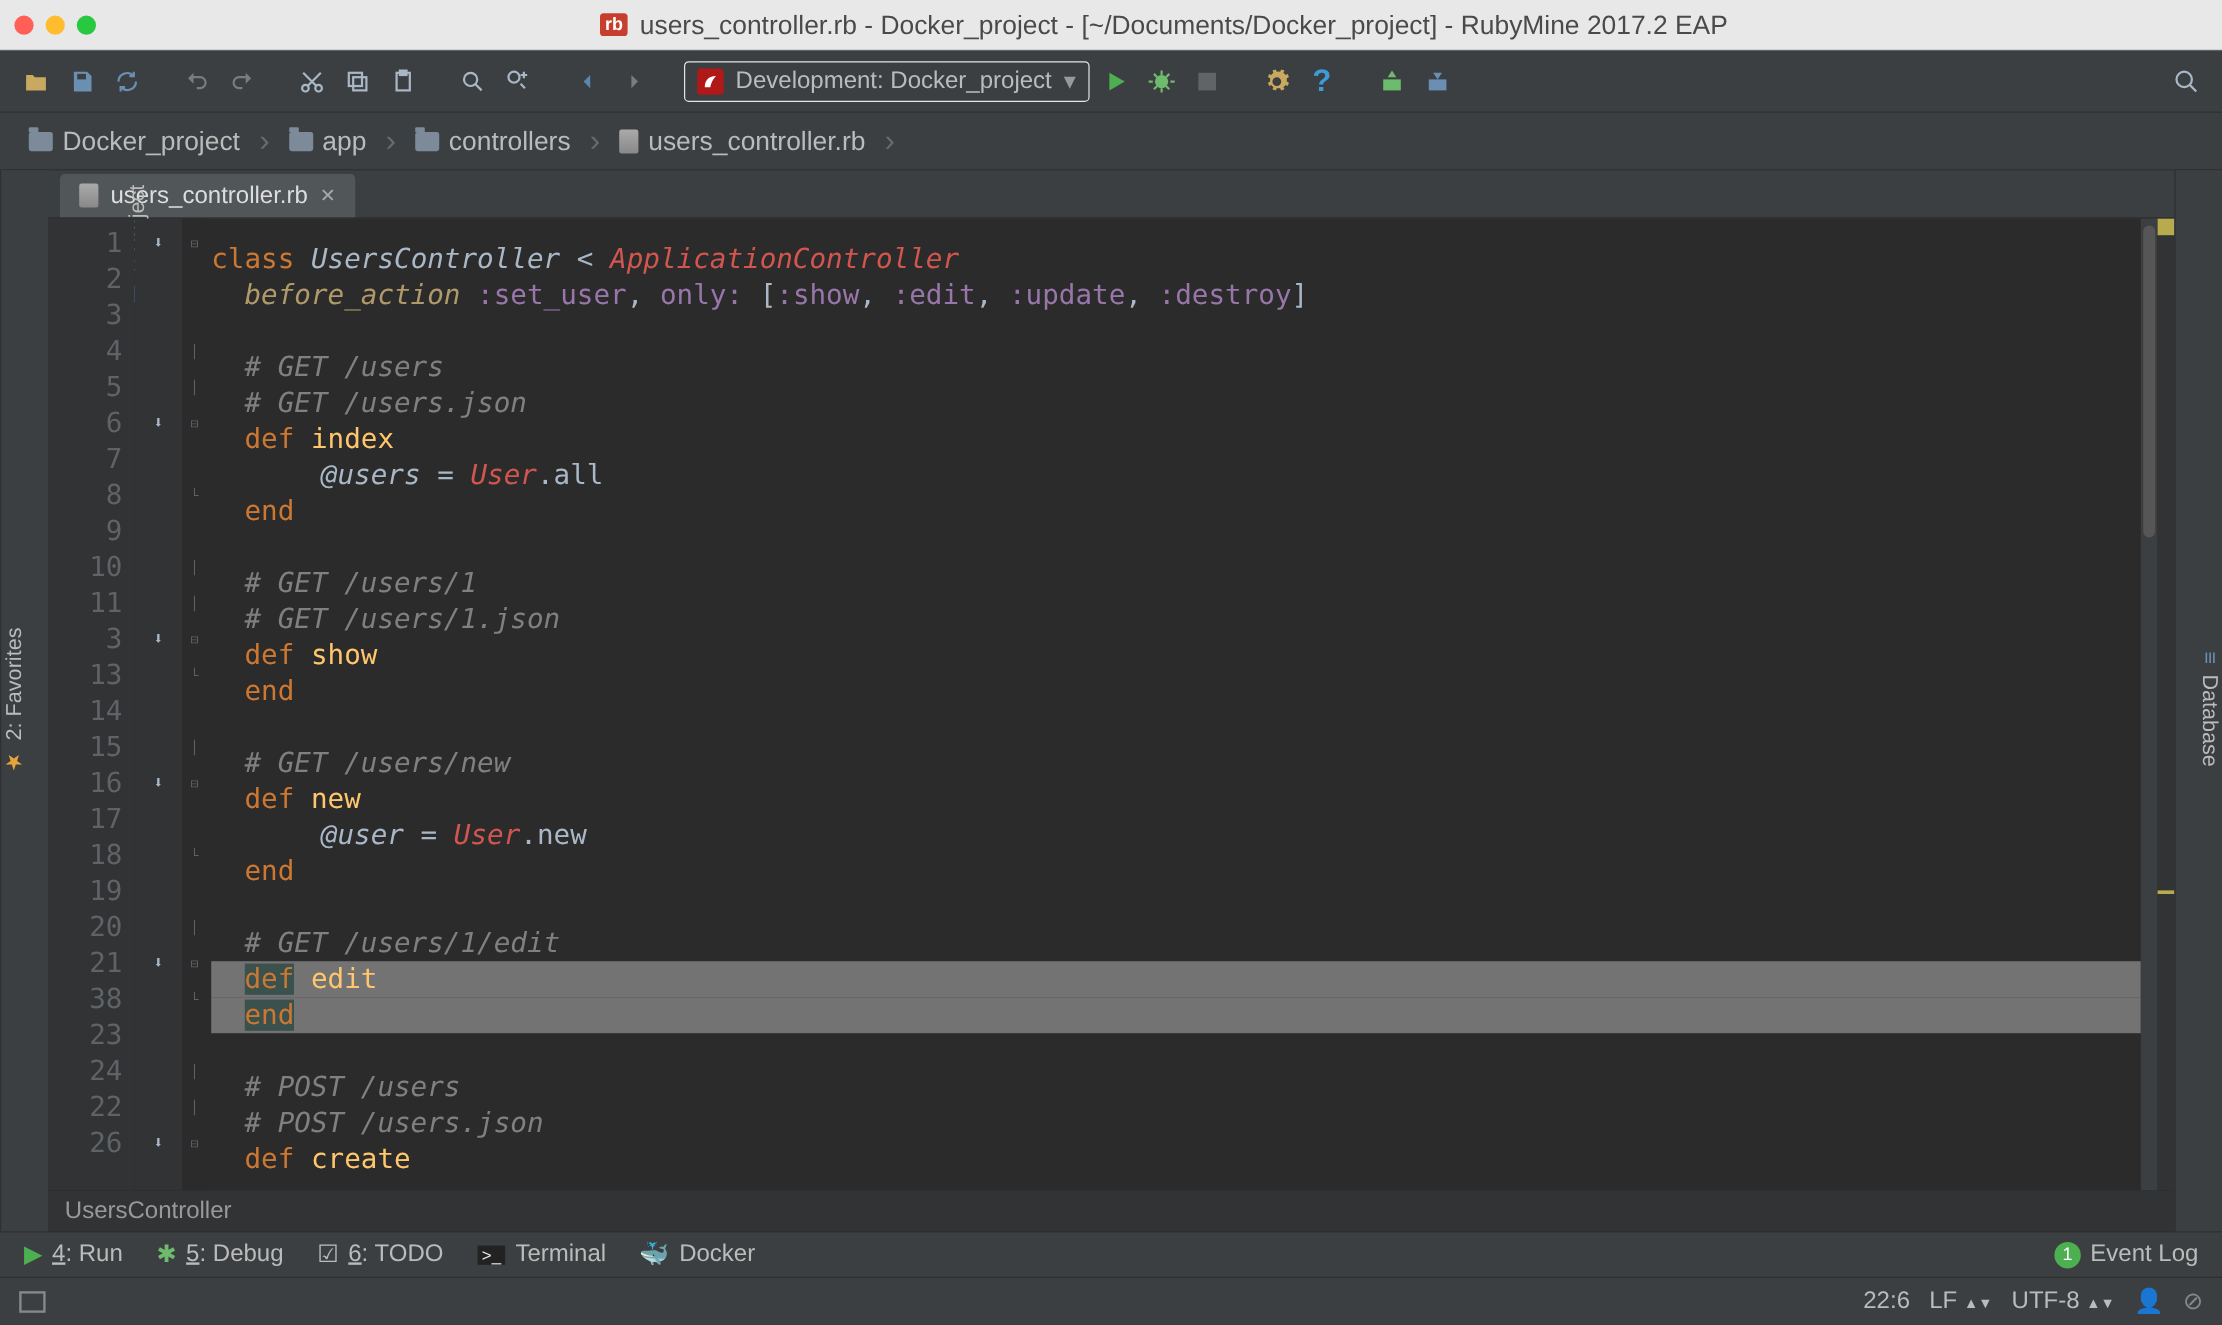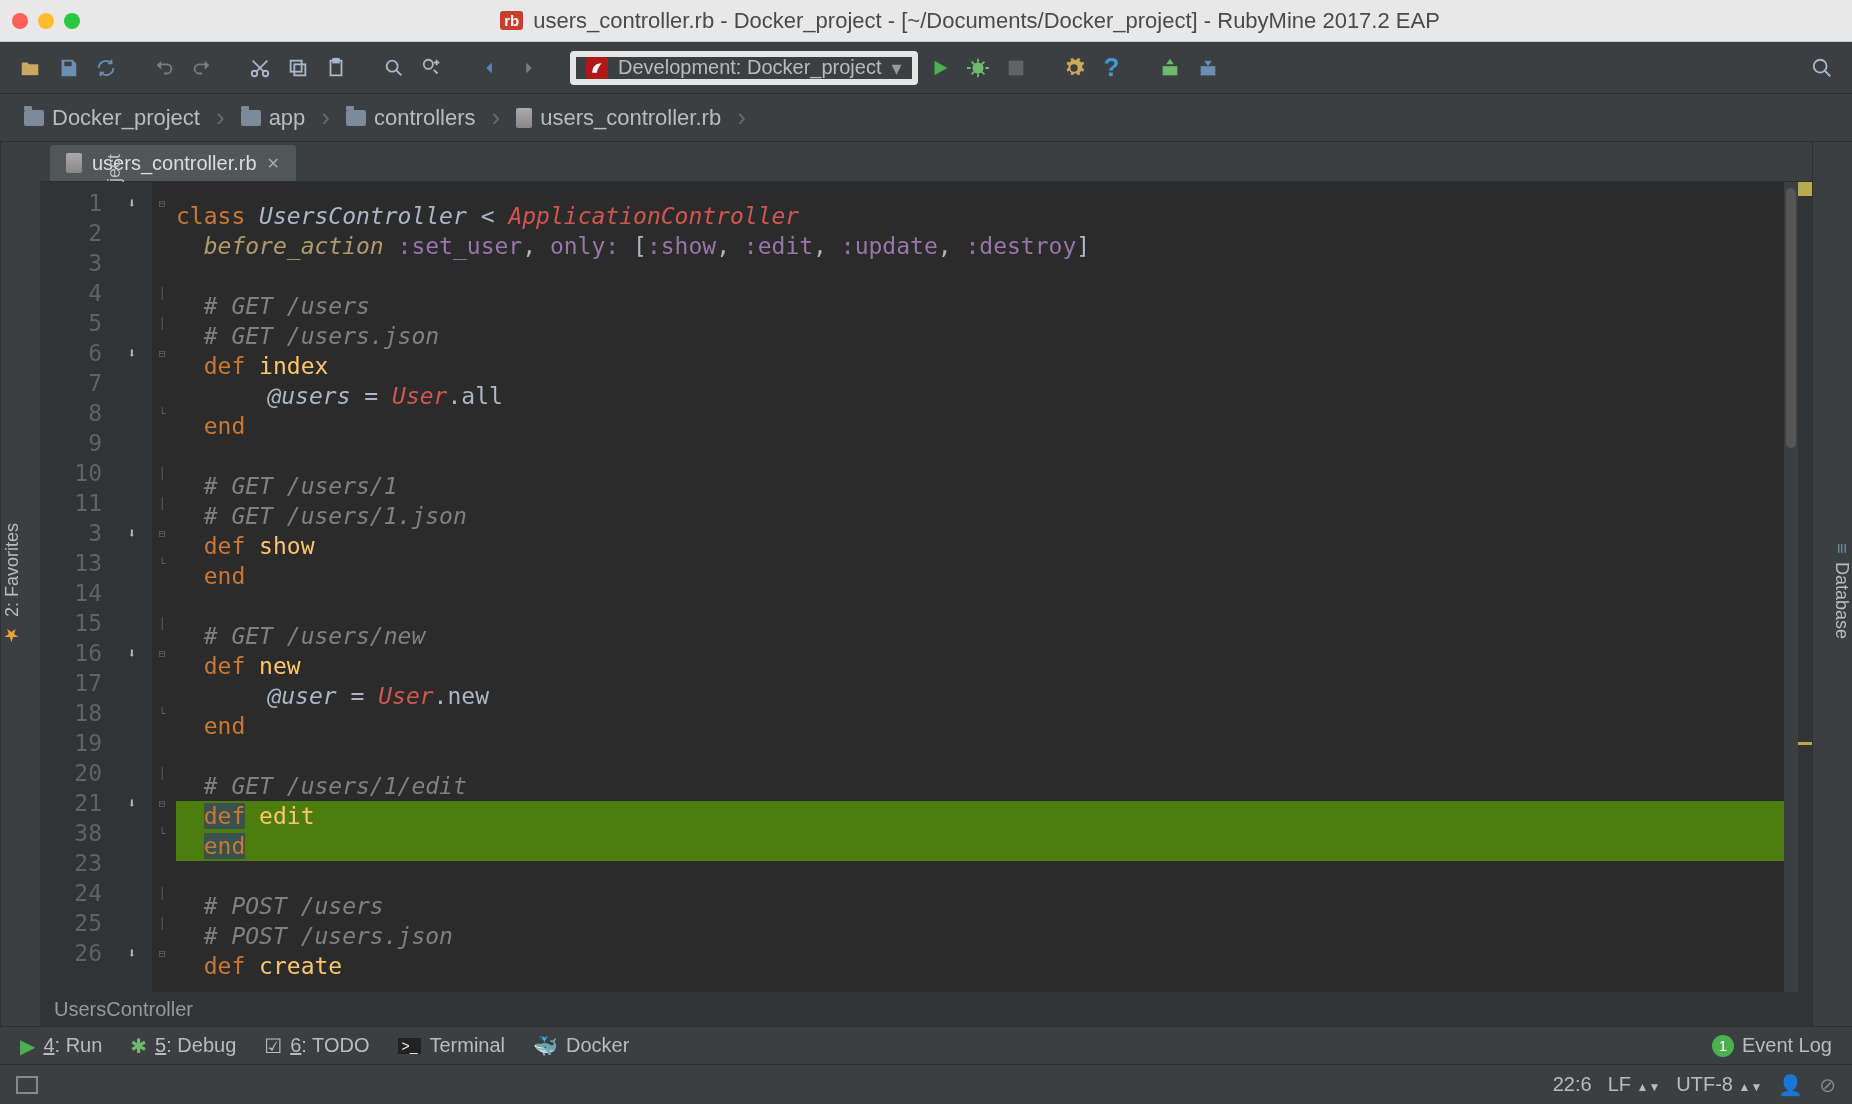--- a/index.html
+++ b/index.html
@@ -30,21 +30,21 @@
   
   .toolbar {
     height: 52px; background: #3c3f41;
     display: flex; align-items: center;
     padding: 0 14px; gap: 6px;
     border-bottom: 1px solid #2d2f30;
   }
   .tb-btn { width:32px; height:32px; display:flex; align-items:center; justify-content:center; color:#a9b7c6; cursor:pointer; }
   .tb-sep { width: 14px; }
   .run-config {
-    background:#3c3f41; border:6px solid #e5e5e5; border-radius:4px;
+    background:#3c3f41; border:1px solid #e5e5e5; border-radius:4px;
     height:34px; padding:0 10px; display:flex; align-items:center; gap:10px;
     color:#bbbbbb; font-size:20px;
   }
   .run-config .rails-icon { width:22px;height:22px;background:#b11919;border-radius:3px;display:flex;align-items:center;justify-content:center;}
   .tb-spacer { flex:1; }
   .tb-btn svg { width:22px; height:22px; }
 
   
   .breadcrumbs {
     height: 48px; background: #3c3f41;
@@ -88,21 +88,21 @@
   .code-viewport { flex:1; display:flex; position:relative; font-family: "Menlo","Monaco","Consolas",monospace; font-size:23px; overflow:hidden;}
   .gutter { width:72px; background:#313335; color:#606366; text-align:right; padding:6px 10px 6px 0; line-height:30px; user-select:none; position:relative;}
   .gutter .ln { height:30px; }
   .bp-col { width:40px; background:#313335; padding:6px 0; }
   .bp-col .row { height:30px; display:flex; align-items:center; justify-content:center;}
   .impl-icon { color:#a9b7c6; font-size:14px; }
   .fold-col { width:20px; background:#2b2b2b; padding:6px 0;}
   .fold-col .row { height:30px; display:flex; align-items:center; justify-content:center; color:#606366; font-size:11px;}
   .code { flex:1; padding:19px 0 6px 4px; line-height:30px; white-space:pre; color:#a9b7c6; position:relative;}
   .code .line { height:30px; }
-  .code .cursor-line { background:#4d7c0f;}
+  .code .cursor-line { background:#737373;}
   .kw { color:#cc7832; font-weight:normal;}
   .cls { color:#a9b7c6; font-style:italic;}
   .const { color:#d2564f; font-style:italic;}
   .sym { color:#9876aa;}
   .comm { color:#808080; font-style:italic;}
   .method { color:#ffc66d;}
   .ivar { color:#a9b7c6; font-style:italic;margin-left:36px;}
   .punct { color:#a9b7c6;}
   .defkw { color:#cc7832;}
   .hl-def { background:#3b514d; }
@@ -350,21 +350,21 @@
           <div class="ln">15</div>
           <div class="ln">16</div>
           <div class="ln">17</div>
           <div class="ln">18</div>
           <div class="ln">19</div>
           <div class="ln">20</div>
           <div class="ln">21</div>
           <div class="ln">38</div>
           <div class="ln">23</div>
           <div class="ln">24</div>
-          <div class="ln">25</div>
+          <div class="ln">22</div>
           <div class="ln">26</div>
         </div>
       <div class="bp-col" id="bp-col">
           <div class="row">
             <span class="impl-icon">⬇</span>
           </div>
           <div class="row"></div>
           <div class="row"></div>
           <div class="row"></div>
           <div class="row"></div>

